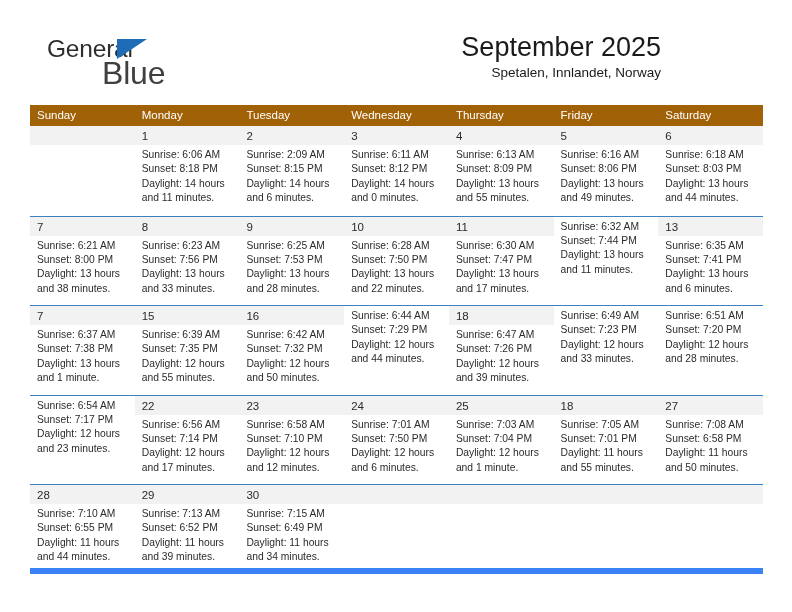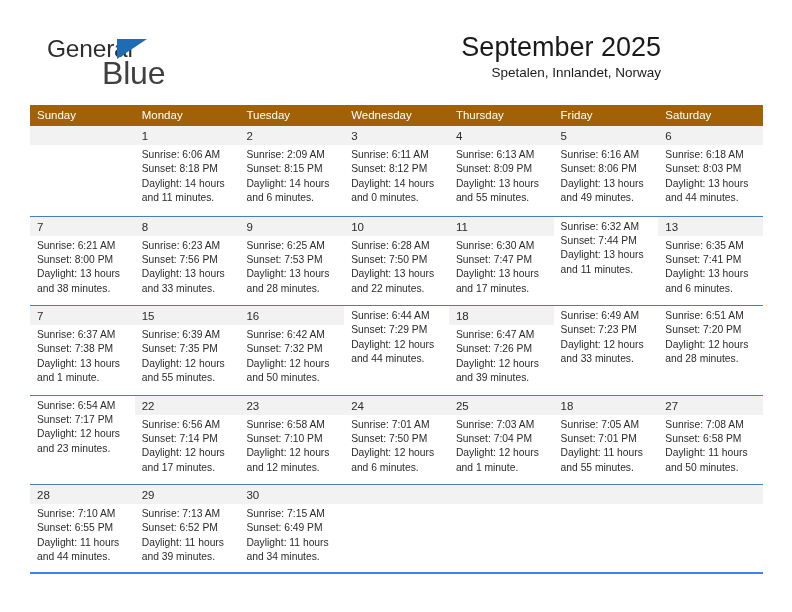--- a/index.html
+++ b/index.html
@@ -89,21 +89,21 @@
     padding-left: 7px;
     white-space: nowrap;
     overflow: hidden;
   }
   .week {
     display: flex;
     border-top: 1px solid #3f80bf;
     height: 89.5px;
   }
   .week:first-of-type { border-top: none; }
-  .week.last { border-bottom: 2px solid #3b82f6; }
+  .week.last { border-bottom: 6px solid #3b82f6; }
 
   .day {
     flex: 1 1 0;
     min-width: 0;
     position: relative;
     background: #ffffff;
     overflow: hidden;
   }
   .day-num-band {
     height: 19px;

